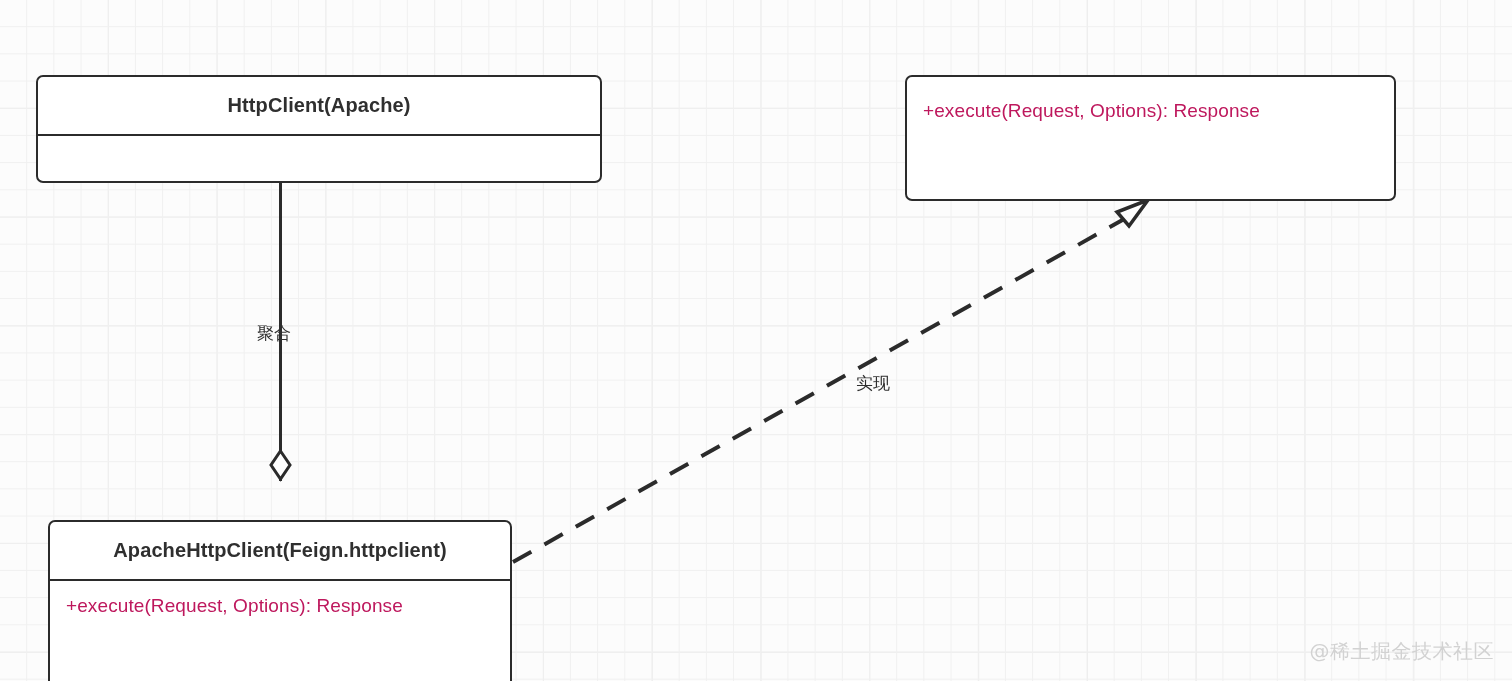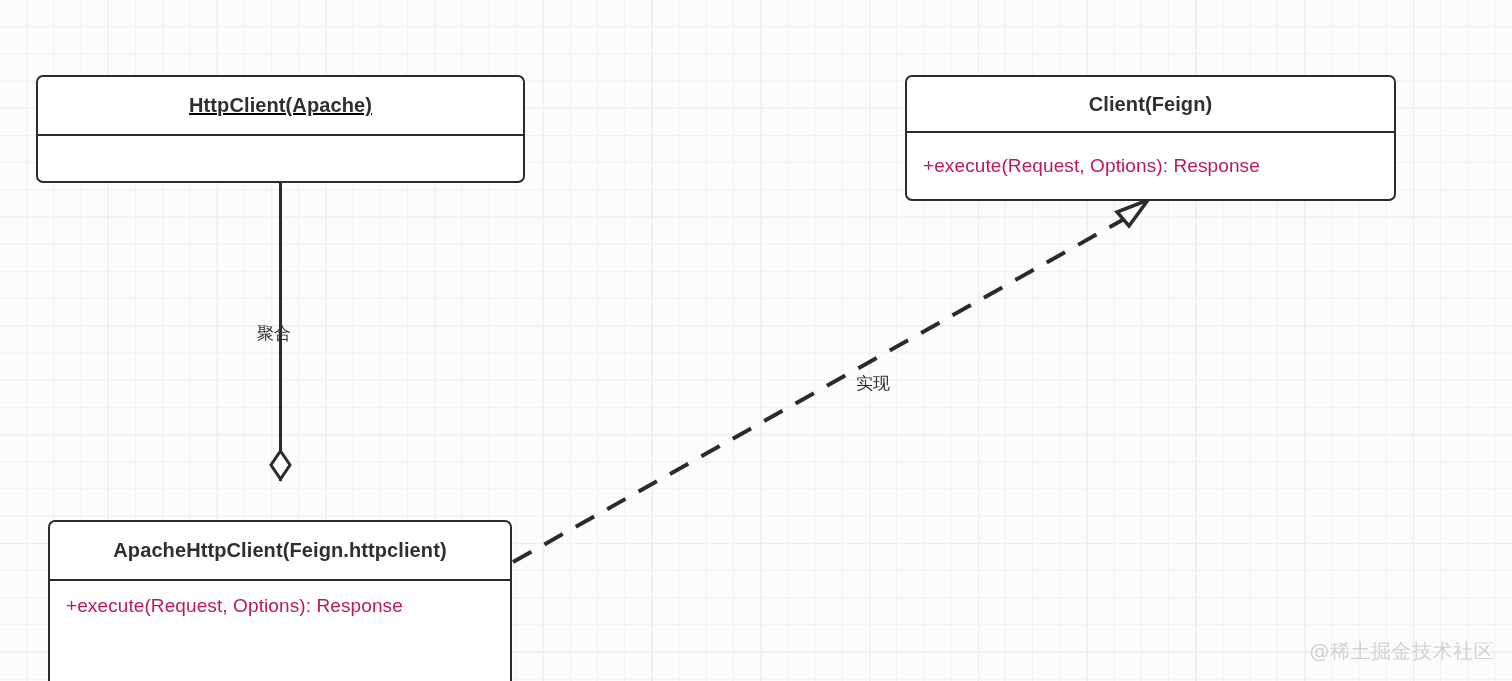--- a/index.html
+++ b/index.html
@@ -63,21 +63,21 @@
     font-size: 19px;
     color: #be185d;
     letter-spacing: 0.1px;
   }
   .uml-empty {
     
   }
 
   
   #class-httpclient-apache {
-    left: 36px;  top: 75px;  width: 489px; height: 108px; text-decoration: underline;
+    left: 36px;  top: 75px;  width: 566px; height: 108px;
   }
   #class-httpclient-apache .r1 { height: 57px; }
   #class-httpclient-apache .r2 { height: 46px; }
 
   #class-client-feign {
     left: 905px; top: 75px; width: 491px; height: 126px;
   }
   #class-client-feign .r1 { height: 54px; }
   #class-client-feign .r2 { height: 67px; }
 
@@ -139,21 +139,20 @@
       <polygon points="1148,200 1117,212 1129,226" fill="#ffffff" stroke="#2b2b2b" stroke-width="3.5" stroke-linejoin="miter"></polygon>
     </g>
   </svg>
 
   <div class="uml-class" id="class-httpclient-apache">
     <div class="uml-row uml-title r1">HttpClient(Apache)</div>
     <div class="uml-row uml-member uml-empty r2"></div>
   </div>
 
   <div class="uml-class" id="class-client-feign">
-    <div class="uml-row uml-title r1">Client(Feign)</div>
     <div class="uml-row uml-member r2">+execute(Request, Options): Response</div>
   </div>
 
   <div class="uml-class" id="class-apachehttpclient">
     <div class="uml-row uml-title r1">ApacheHttpClient(Feign.httpclient)</div>
     <div class="uml-row uml-member r3">+execute(Request, Options): Response</div>
   </div>
 
   <div class="edge-label" id="label-aggregation">聚合</div>
 

